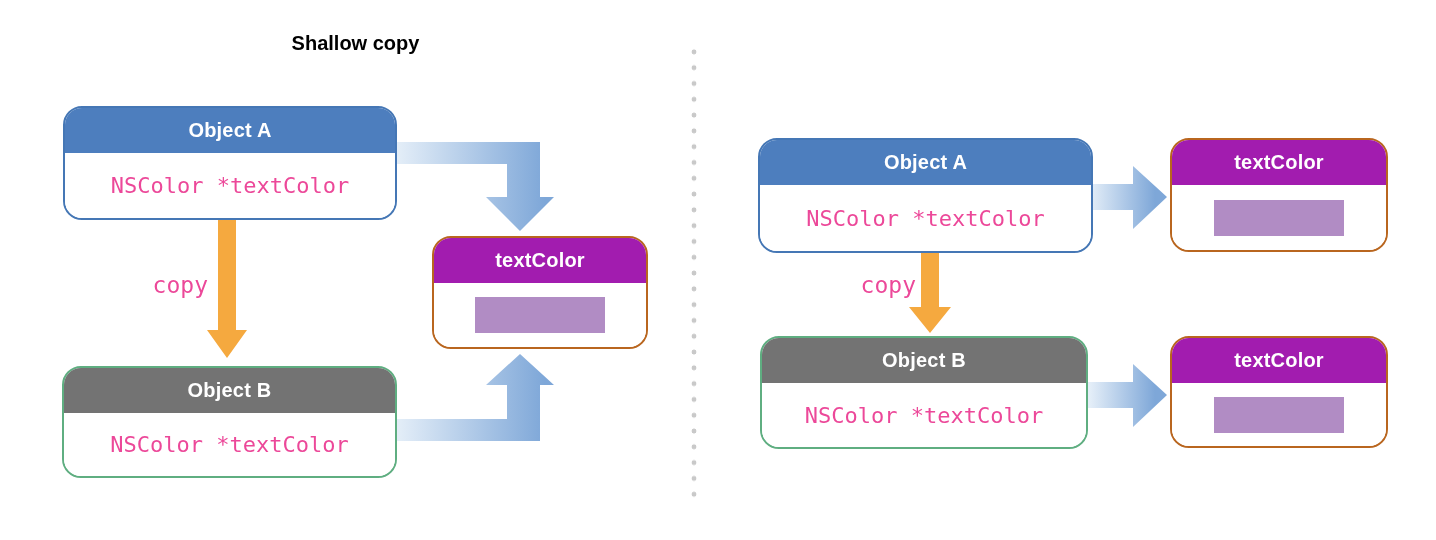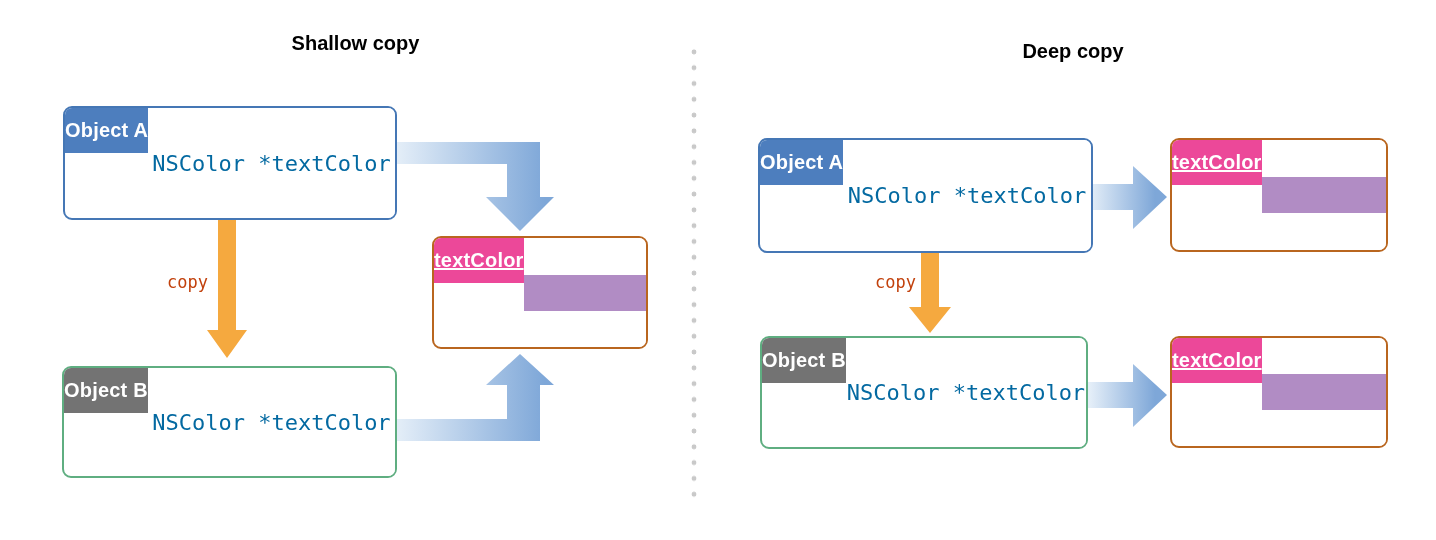--- a/index.html
+++ b/index.html
@@ -15,25 +15,26 @@
     position:absolute;
     text-align:center;
     font-size:20px;
     font-weight:bold;
     color:#000000;
   }
   .title-shallow{left:63px;top:32px;width:585px;}
   .title-deep{left:758px;top:40px;width:630px;}
   .obj-box{
     position:absolute;
-    border-radius:9px;
+    border-radius:19px;
     background:#ffffff;
     border:2px solid;
     box-sizing:border-box;
     display:flex;
+    flex-direction:column;
     overflow:hidden;
   }
   .obj-header{
     flex:none;
     height:45px;
     display:flex;
     align-items:center;
     justify-content:center;
     color:#ffffff;
     font-size:20px;
@@ -41,39 +42,39 @@
     letter-spacing:0.2px;
   }
   .obj-body{
     flex:1;
     background:#ffffff;
     display:flex;
     align-items:center;
     justify-content:center;
     font-family:"DejaVu Sans Mono","Liberation Mono",monospace;
     font-size:22px;
-    color:#0369a1;
+    color:#ec4899;
     white-space:pre;
   }
   .box-blue{border-color:#4577b5;}
   .box-blue .obj-header{background:#4d7ebe;}
   .box-green{border-color:#5fae81;}
   .box-green .obj-header{background:#737373;}
   .box-orange{border-color:#b9661f;}
-  .box-orange .obj-header{background:#ec4899;text-decoration:underline;}
+  .box-orange .obj-header{background:#a21caf;}
   .swatch{
     width:130px;height:36px;
     background:#b18cc4;
   }
   .copy-label{
     position:absolute;
     text-align:right;
     font-family:"DejaVu Sans Mono","Liberation Mono",monospace;
-    font-size:17px;
-    color:#c2410c;
+    font-size:23px;
+    color:#ec4899;
   }
   .copy-left{left:60px;top:272px;width:148px;}
   .copy-right{left:770px;top:272px;width:146px;}
   .divider{
     position:absolute;
     left:691px;top:44px;
     width:6px;height:460px;
     background-image:radial-gradient(circle,#c9c9c9 2.4px,rgba(201,201,201,0) 2.6px);
     background-size:6px 15.8px;
     background-repeat:repeat-y;
@@ -114,21 +115,20 @@
     <path d="M1092,184 H1133 V166 L1167,197 L1133,229 V210 H1092 Z" fill="url(#gr1)"></path>
 
     <path d="M1088,382 H1133 V364 L1167,395 L1133,427 V408 H1088 Z" fill="url(#gr1)"></path>
 
     <path d="M921,253 H939 V307 H951 L930,333 L909,307 H921 Z" fill="#f5a93f"></path>
   </svg>
 
   <div class="divider"></div>
 
   <div class="section-title title-shallow">Shallow copy</div>
-  <div class="section-title title-deep">Deep copy</div>
 
   <div class="obj-box box-blue pos-l-a">
     <div class="obj-header">Object A</div>
     <div class="obj-body">NSColor *textColor</div>
   </div>
 
   <div class="copy-label copy-left">copy</div>
 
   <div class="obj-box box-green pos-l-b">
     <div class="obj-header">Object B</div>

